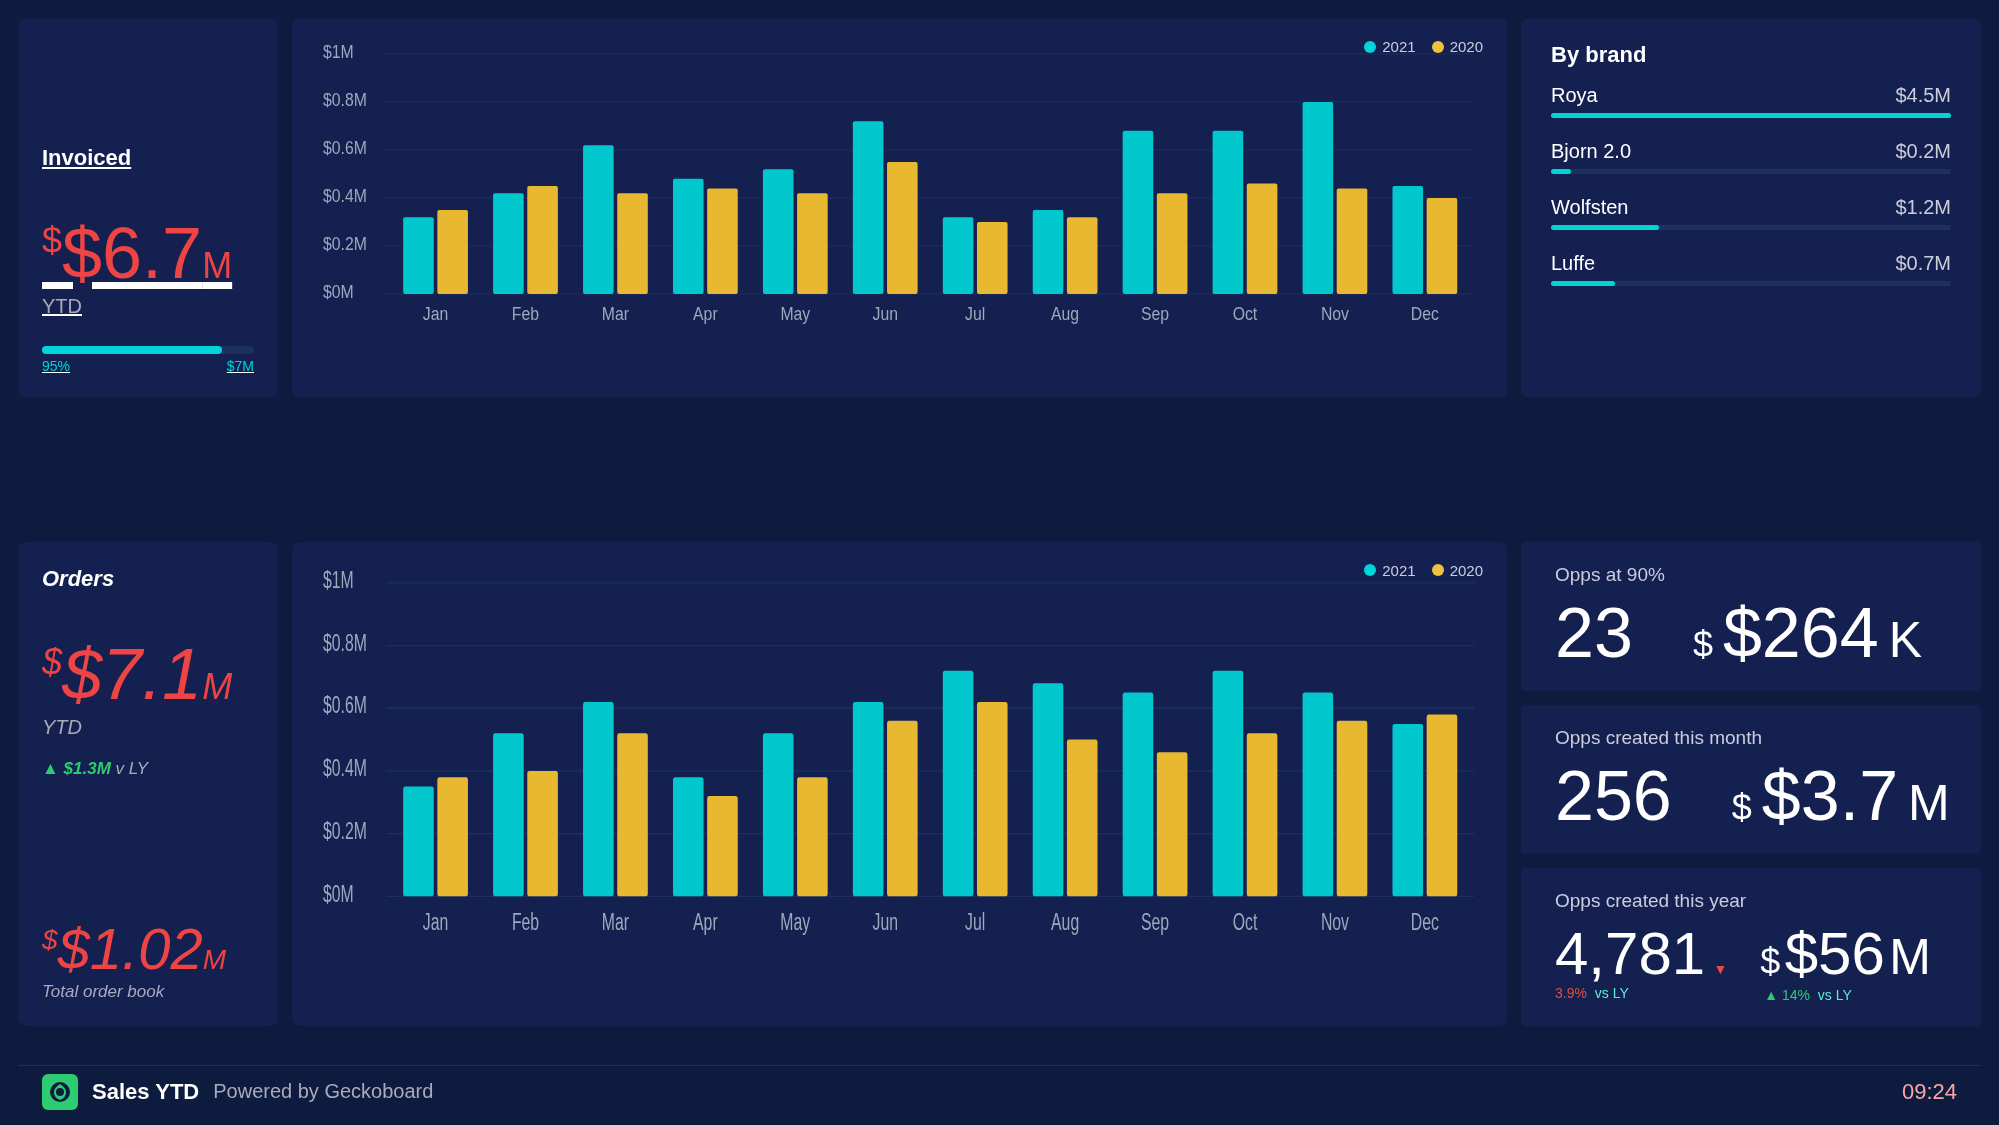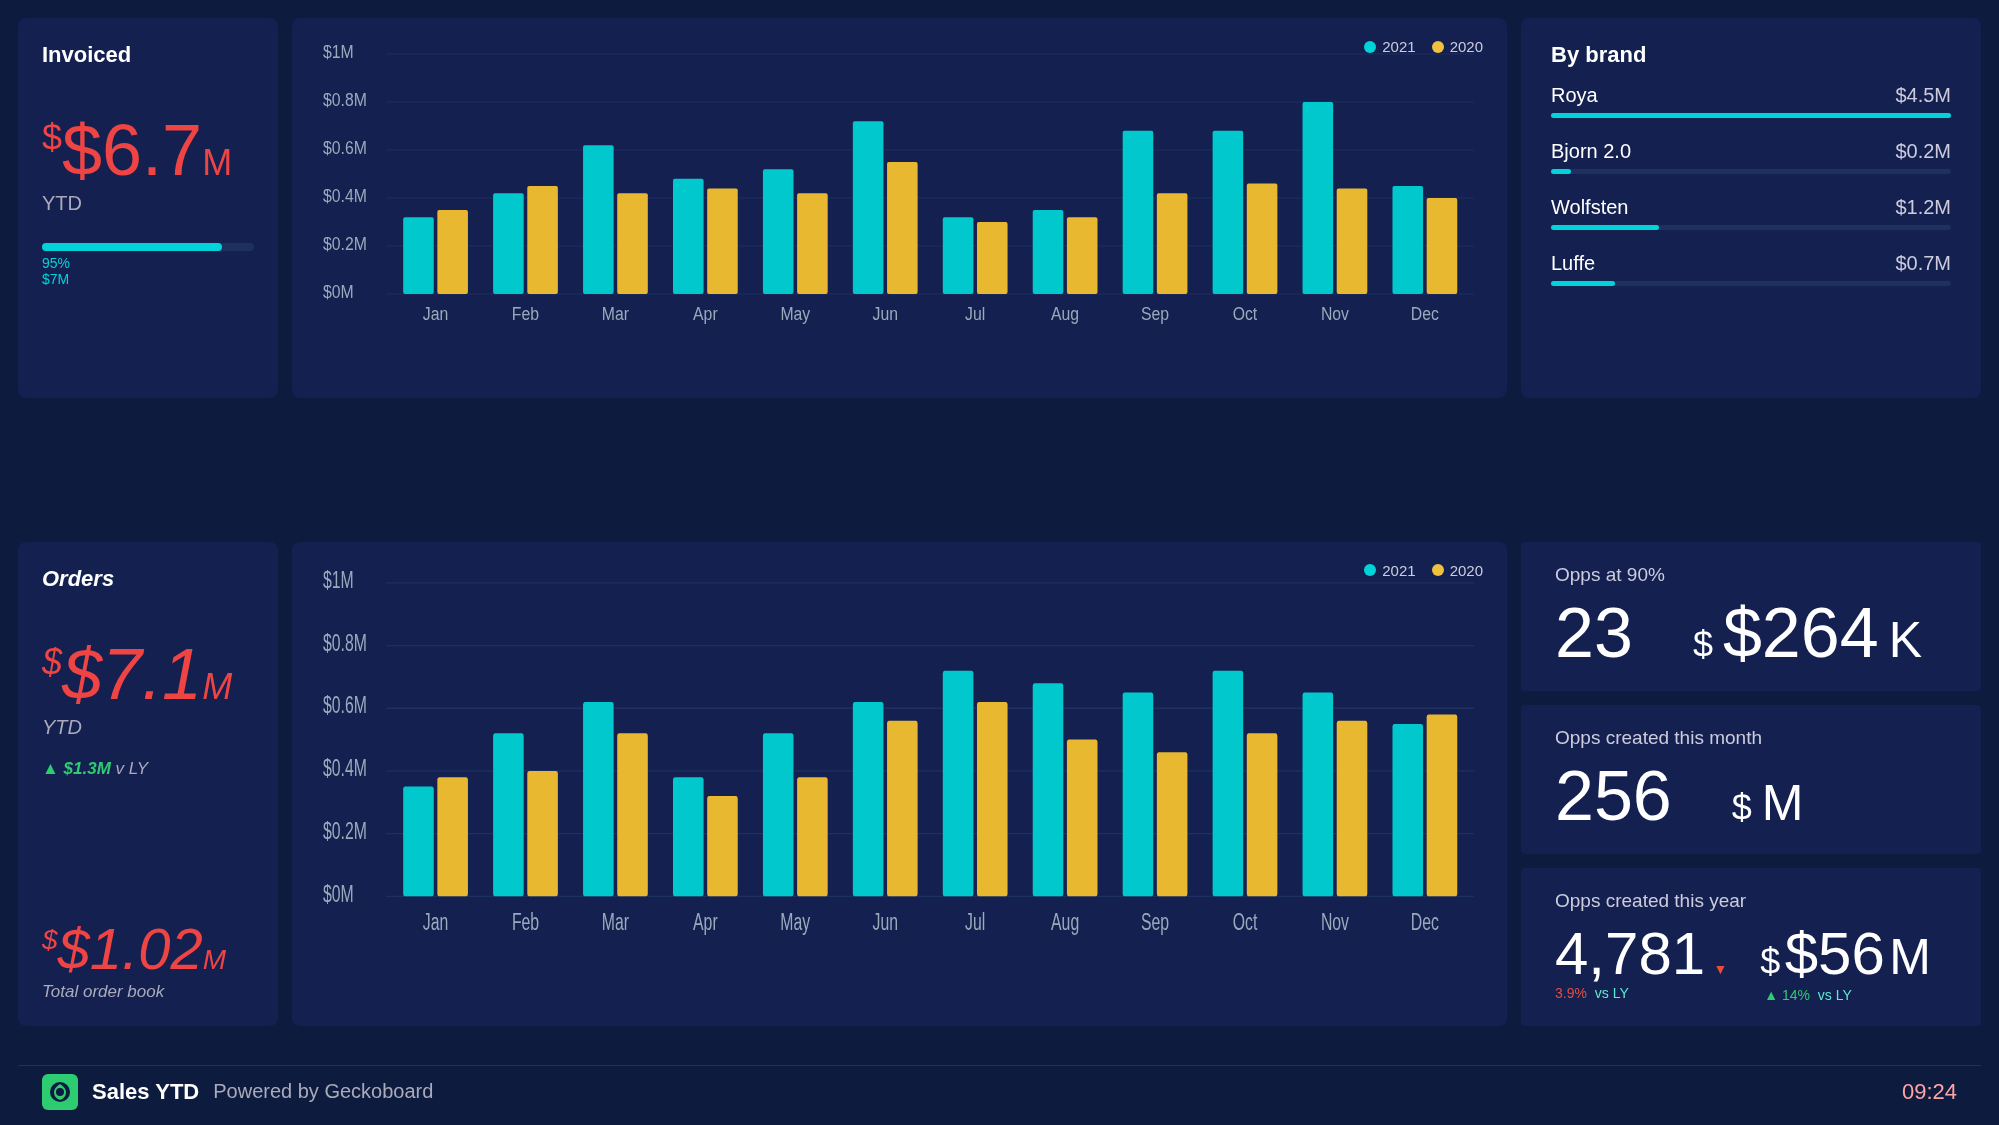--- a/index.html
+++ b/index.html
@@ -48,21 +48,22 @@
       font-size: 22px;
       font-weight: 600;
       color: #fff;
       margin-bottom: 16px;
     }
 
     
     .invoiced-left {
       display: flex;
       flex-direction: column;
-      justify-content: flex-start;
+      justify-content: flex-end;
+      text-decoration: underline;
     }
 
     .main-value {
       font-size: 72px;
       font-weight: 300;
       color: #ef4444;
       line-height: 1;
       margin-top: 30px;
     }
 
@@ -102,21 +103,20 @@
       height: 8px;
       border-radius: 4px;
     }
 
     .progress-labels {
       display: flex;
       justify-content: space-between;
       margin-top: 4px;
       font-size: 14px;
       color: #00d4d8;
-      flex-direction: column;
     }
 
     
     .chart-card {
       padding: 20px 24px;
     }
 
     .chart-legend {
       display: flex;
       gap: 16px;
@@ -531,20 +531,21 @@
           </div>
         </div>
       </div>
 
       <div class="opp-card">
         <div class="opp-title">Opps created this month</div>
         <div class="opp-numbers">
           <span class="opp-big">256</span>
           <div class="opp-sub-numbers">
             <span class="dollar-sign">$</span>
+            <span class="opp-big">$3.7</span>
             <span class="opp-big-k">M</span>
           </div>
         </div>
       </div>
 
       <div class="opp-card">
         <div class="opp-title">Opps created this year</div>
         <div class="opp-year-row">
           <div>
             <span class="opp-big" style="font-size:60px;">4,781</span>

